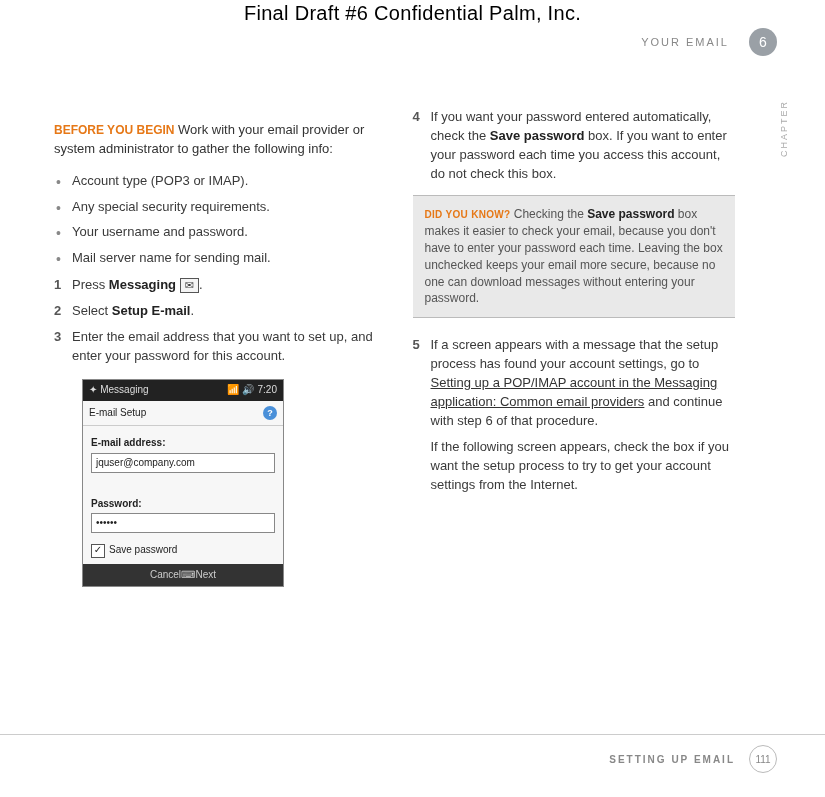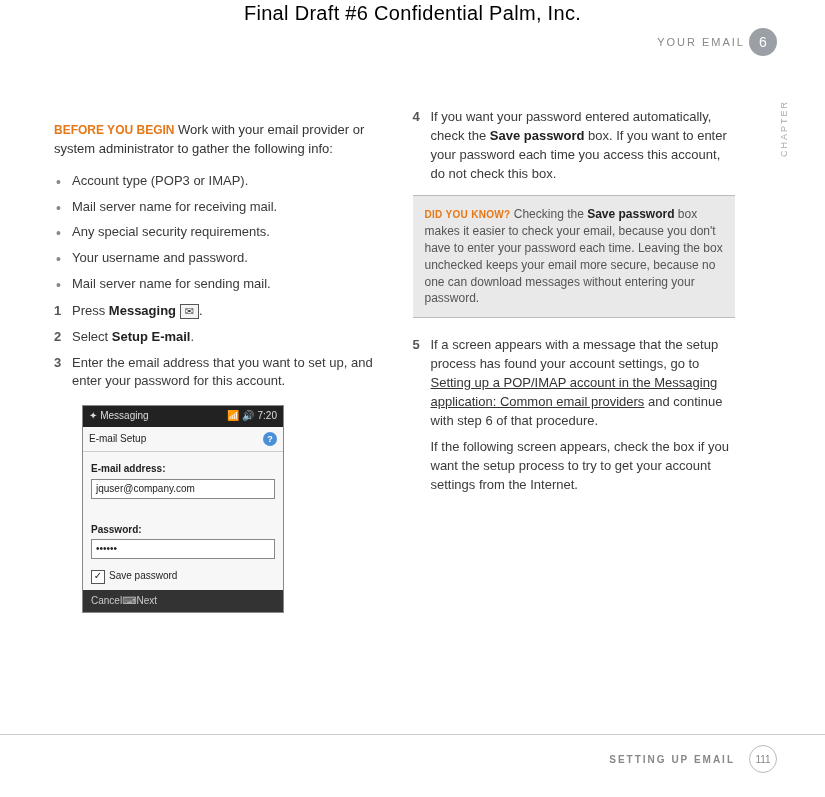--- a/index.html
+++ b/index.html
@@ -23,21 +23,21 @@
     font-size: 20px;
     color: #000000;
     letter-spacing: 0.3px;
   }
   .header-right {
     position: absolute;
     top: 28px;
     right: 48px;
     display: flex;
     align-items: center;
-    gap: 4px;
+    gap: 20px;
     text-align: right;
   }
   .header-label {
     letter-spacing: 2px;
     font-size: 11px;
     color: #888;
   }
   .chapter-badge {
     width: 28px;
     height: 28px;
@@ -168,23 +168,23 @@
     font-family: inherit;
     font-size: 10px;
     height: 14px;
     line-height: 14px;
   }
   .ss-check { padding: 2px 8px 6px 8px; display:flex; align-items:center; gap:4px; font-family: "Comic Sans MS", cursive, sans-serif;}
   .ss-checkbox { width:12px;height:12px;border:1px solid #555;background:#fff;display:inline-flex;align-items:center;justify-content:center;font-size:10px;}
   .ss-bottom {
     background: #333;
     color: #ccc;
-    padding: 4px 8px;
-    display: flex;
-    justify-content: flex-start;
+    padding: 4px 24px;
+    display: flex;
+    justify-content: center;
     font-family: "Comic Sans MS", cursive, sans-serif;
   }
   .tipbox {
     background: #e9e9e9;
     border-top: 1px solid #bbb;
     border-bottom: 1px solid #bbb;
     padding: 10px 12px;
     font-size: 12px;
     color: #555;
     margin: 12px 0 18px 0;
@@ -236,21 +236,20 @@
 </div>
 <div class="chapter-side">CHAPTER</div>
 
 <div class="content">
   <div class="col">
     <p>
       <span class="before-label">BEFORE YOU BEGIN</span><span> Work with your email provider or system administrator to gather the following info:</span>
     </p>
     <ul class="bullets">
       <li>Account type (POP3 or IMAP).</li>
-      <li>Mail server name for receiving mail.</li>
       <li>Any special security requirements.</li>
       <li>Your username and password.</li>
       <li>Mail server name for sending mail.</li>
     </ul>
     <ol class="steps">
       <li><span class="num">1</span>
         <span>Press </span><b>Messaging</b><span> </span><span class="msg-icon">✉</span><span>.</span>
       </li>
       <li><span class="num">2</span>
         <span>Select </span><b>Setup E-mail</b><span>.</span>

